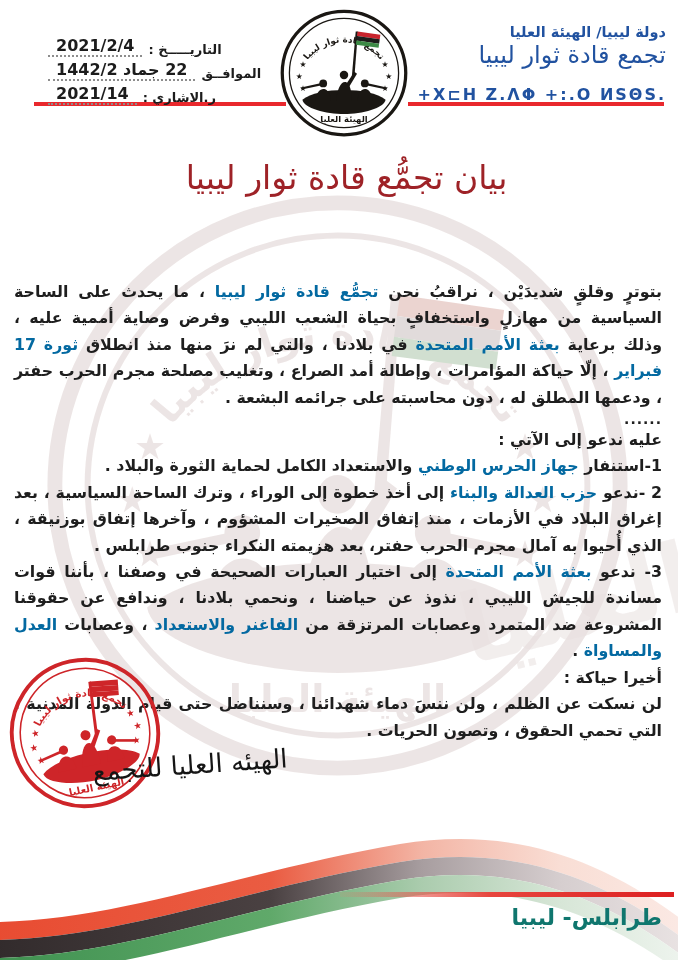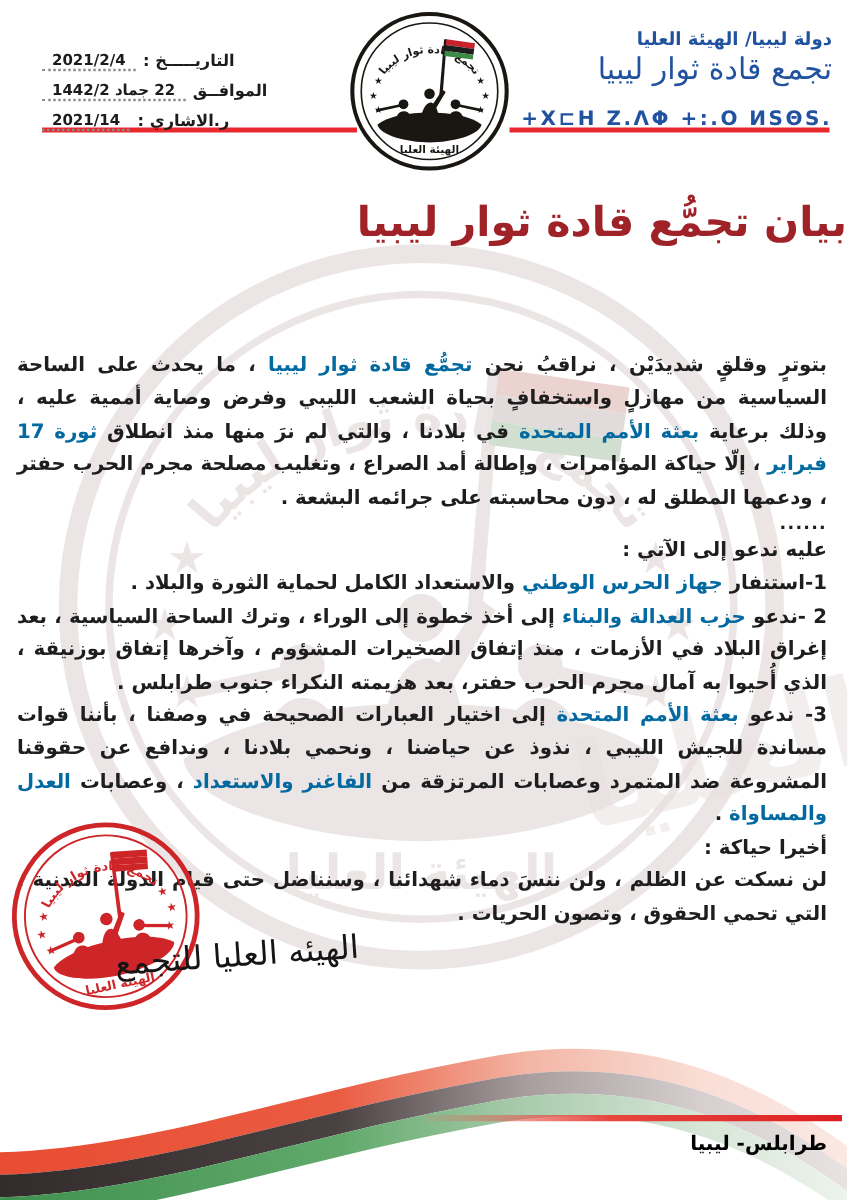--- a/index.html
+++ b/index.html
@@ -9,50 +9,50 @@
   }
   
   .watermark{position:absolute;inset:0;z-index:0;pointer-events:none;}
   .crest-wm{position:absolute;left:40px;top:188px;width:595px;height:595px;color:#ded1d0;opacity:.55;}
   .ghost{position:absolute;font-weight:bold;color:#e9e1e0;z-index:0;}
   .ghost-1{right:-18px;top:548px;font-size:96px;transform:rotate(-14deg);opacity:.55;}
   
   .dates{position:absolute;left:34px;top:33px;width:200px;z-index:2;color:#1c1c1c;}
   .date-row{display:flex;justify-content:flex-end;align-items:flex-end;gap:6px;height:24px;font-size:13px;font-weight:bold;}
   .date-label{white-space:nowrap;}
-  .date-value{border-bottom:2px dotted #8d8d8d;padding:0 8px;font-size:12px;direction:rtl;white-space:nowrap;}
+  .date-value{border-bottom:2px dotted #8d8d8d;padding:0 8px;font-size:16px;direction:rtl;white-space:nowrap;margin-left:14px;}
   .redline{position:absolute;top:102px;height:4px;background:#e9282d;z-index:1;}
   .redline-left{left:34px;width:252px;}
   .redline-right{right:14px;width:256px;}
   .crest-header{position:absolute;left:279px;top:8px;width:130px;height:130px;color:#1a1713;z-index:3;}
   .org{position:absolute;right:12px;top:24px;width:252px;text-align:right;color:#2152a0;z-index:2;}
   .org-state{font-size:14.5px;font-weight:bold;}
   .org-name{font-size:24px;font-weight:normal;margin-top:1px;}
   .org-tif{font-size:16px;font-weight:bold;direction:ltr;letter-spacing:2px;margin-top:16px;white-space:nowrap;}
   
-  .title{position:absolute;left:15px;right:0;top:158px;margin:0;
-         font-size:33px;font-weight:bold;color:#9e2227;z-index:2;}
+  .title{position:absolute;left:15px;right:0;top:158px;margin:0;text-align:center;
+         font-size:33px;font-weight:normal;color:#9e2227;z-index:2;}
   
   .body-text{position:absolute;right:16px;left:14px;top:279px;z-index:2;
              font-size:15.8px;line-height:26.4px;font-weight:bold;color:#1e1e1e;
              text-align:justify;}
   .body-text p{margin:0;}
   .body-text p.dots-line{line-height:16px;font-size:14px;letter-spacing:1px;}
   .body-text .red{color:#0369a1;}
   
   .stamp{position:absolute;left:6px;top:656px;width:156px;height:156px;z-index:4;}
   .crest-stamp{width:154px;height:154px;color:#ce2529;transform:rotate(-12deg);}
   .signature{position:absolute;left:44px;top:750px;width:292px;z-index:5;
              font-size:26px;color:#151515;transform:rotate(-4deg);text-align:center;white-space:nowrap;}
   
   .waves{position:absolute;left:0;bottom:0;width:678px;height:150px;z-index:1;}
   .issued{position:absolute;right:6px;top:874px;z-index:3;font-size:11px;font-weight:bold;color:#4d4d4d;white-space:nowrap;}
   .issued-bar{position:absolute;right:4px;top:892px;width:334px;height:5px;z-index:3;
               background:linear-gradient(to left,#dd1f21,#e7463e 55%,rgba(238,128,118,0.12));}
-  .city{position:absolute;right:16px;top:905px;z-index:3;font-size:16px;font-weight:bold;color:#000000;}
+  .city{position:absolute;right:16px;top:905px;z-index:3;font-size:22px;font-weight:bold;color:#0f766e;}
 </style>
 </head>
 <body>
 
 <div class="page">
 
   <svg width="0" height="0" style="position:absolute" aria-hidden="true">
     <defs>
       <symbol id="crest" viewBox="0 0 200 200" overflow="visible">
         <circle cx="100" cy="100" r="95" fill="var(--crest-bg,#fff)" stroke="currentColor" stroke-width="5"></circle>

